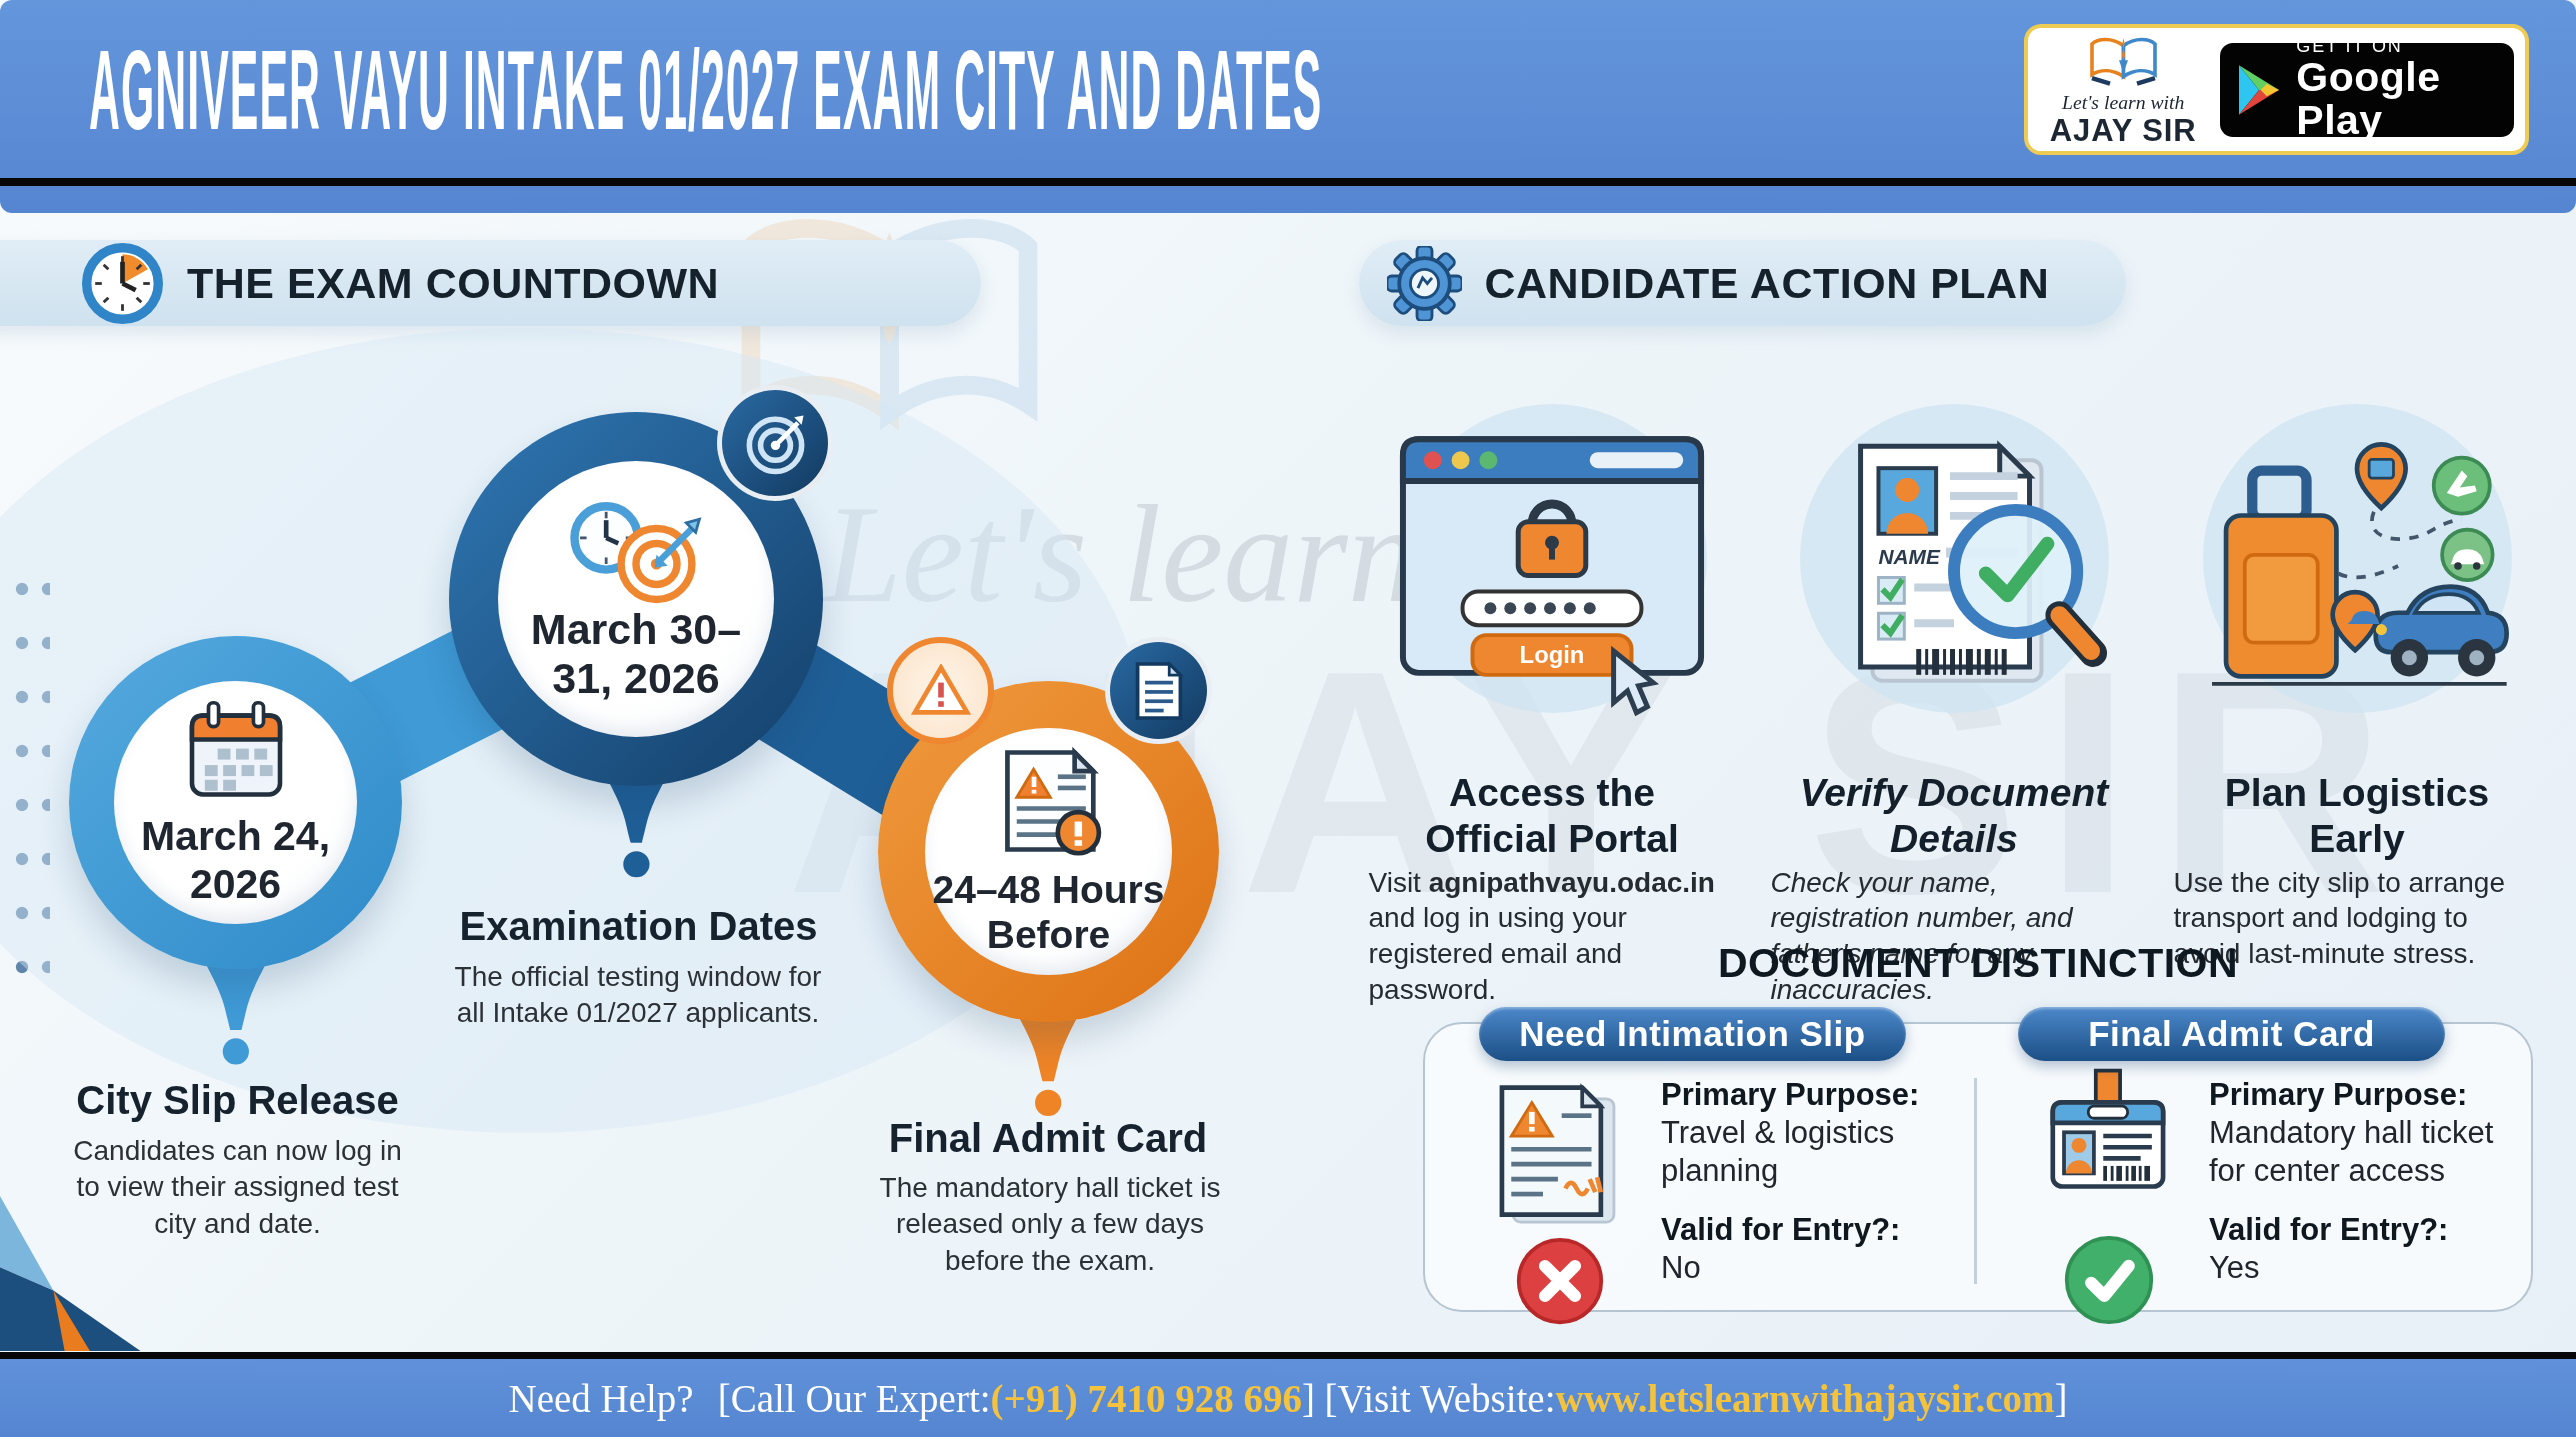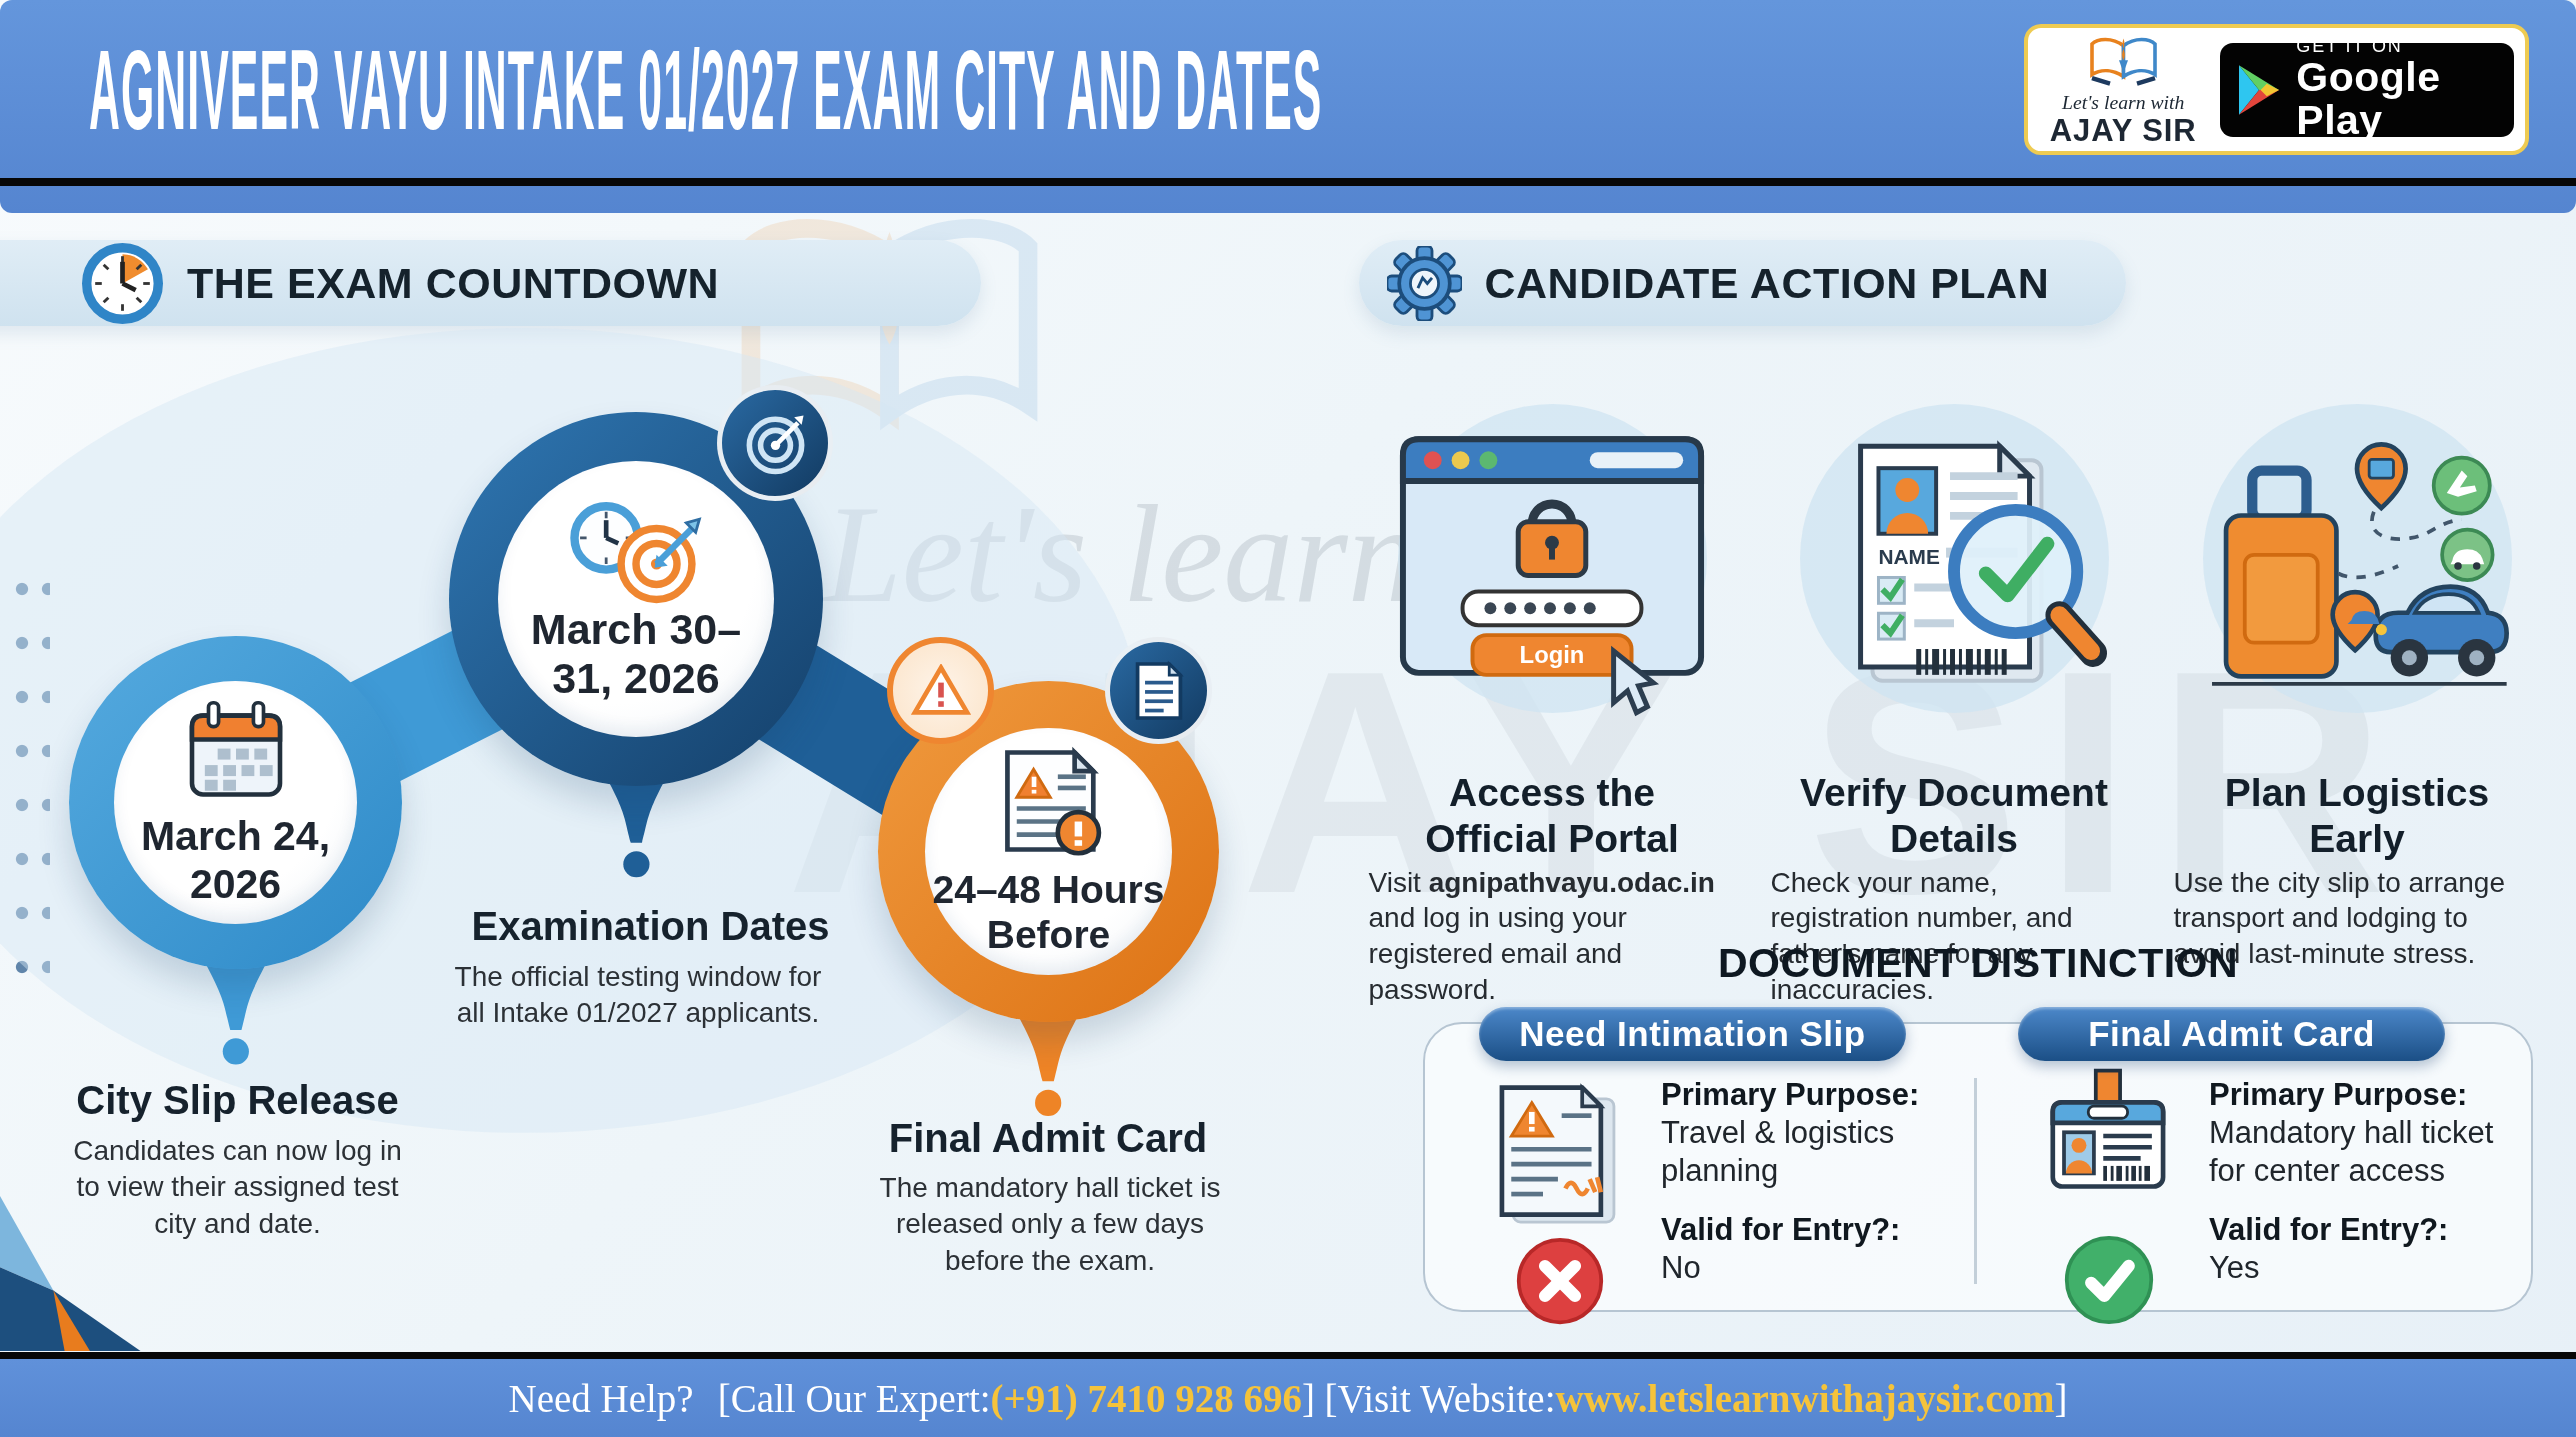--- a/index.html
+++ b/index.html
@@ -281,21 +281,21 @@
           <line x1="14" y1="34" x2="44" y2="34"></line>
         <line x1="14" y1="44" x2="44" y2="44"></line>
           <line x1="14" y1="54" x2="34" y2="54"></line>
       </g>
     </svg>
   </div>
 
   <div class="step-title" style="left:54px;top:1078px;width:367px;">City Slip Release</div>
   <div class="step-desc" style="left:58px;top:1133px;width:359px;">Candidates can now log in to view their assigned test city and date.</div>
 
-  <div class="step-title" style="left:452px;top:904px;width:397px;">Examination Dates</div>
+  <div class="step-title" style="left:440px;top:904px;width:397px;">Examination Dates</div>
   <div class="step-desc" style="left:451px;top:959px;width:374px;">The official testing window for all Intake 01/2027 applicants.</div>
 
   <div class="step-title" style="left:859px;top:1116px;width:378px;">Final Admit Card</div>
   <div class="step-desc" style="left:856px;top:1170px;width:388px;">The mandatory hall ticket is released only a few days before the exam.</div>
 
   <div class="col" style="left:1365px;">
     <div class="illo">
       <div class="illo-bg"></div>
       <svg width="318" height="309" viewBox="0 0 320 300">
         <rect x="10" y="15" width="300" height="235" rx="16" fill="#d8e9f7" stroke="#27394a" stroke-width="6"></rect>
@@ -326,21 +326,21 @@
     </div>
     <div class="col-title">
       <div>Access the</div>
       <div>Official Portal</div>
     </div>
     <div class="col-desc">
       <span>Visit </span><b>agnipathvayu.odac.in</b><span> and log in using your registered email and password.</span>
     </div>
   </div>
 
-  <div class="col" style="left:1767px;">
+  <div class="col" style="left:1767px;font-style:italic;">
     <div class="illo">
       <div class="illo-bg"></div>
       <svg width="318" height="309" viewBox="0 0 320 300">
         <rect x="78" y="36" width="170" height="222" rx="10" fill="#dfe8f0" stroke="#b9c6d2" stroke-width="4"></rect>
         <path d="M66 22 L206 22 L236 52 L236 244 L66 244 Z" fill="#ffffff" stroke="#2a3b4d" stroke-width="5"></path>
         <path d="M206 22 L206 52 L236 52 Z" fill="#dbe6ef" stroke="#2a3b4d" stroke-width="5"></path>
         <rect x="84" y="44" width="58" height="66" fill="#58a8dd" stroke="#2a3b4d" stroke-width="4"></rect>
         <circle cx="113" cy="66" r="12" fill="#ef8630"></circle>
         <path d="M92 110 a21 21 0 0 1 42 0" fill="#ef8630"></path>
         <g stroke="#c3d2de" stroke-width="8">

